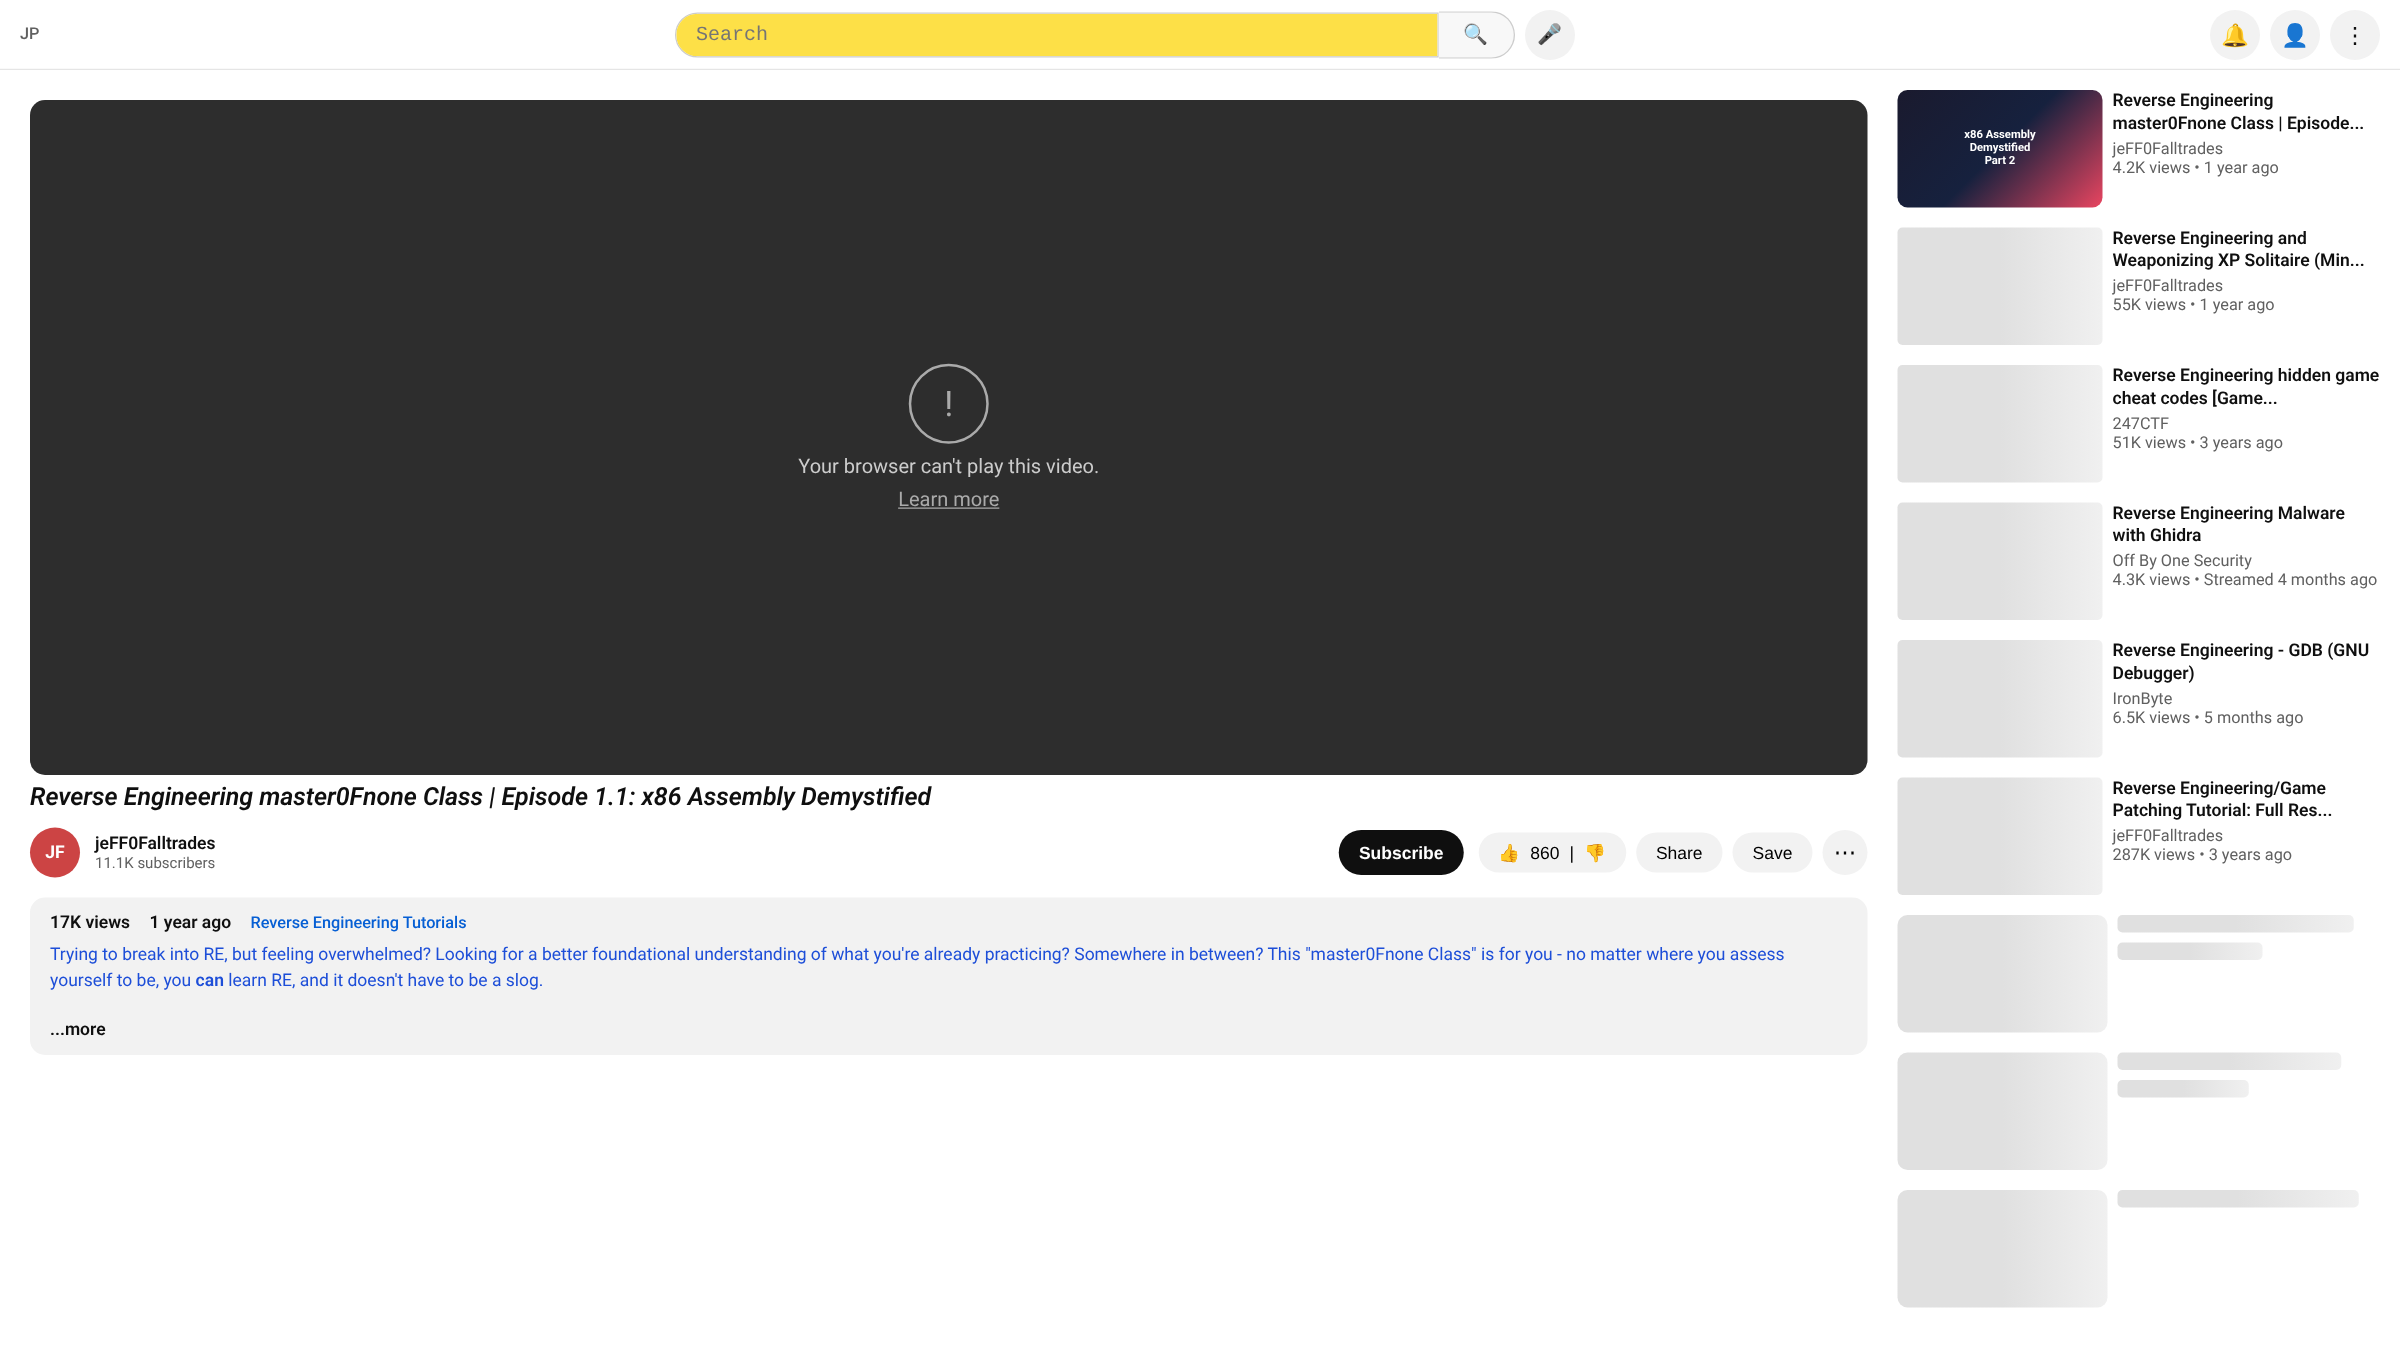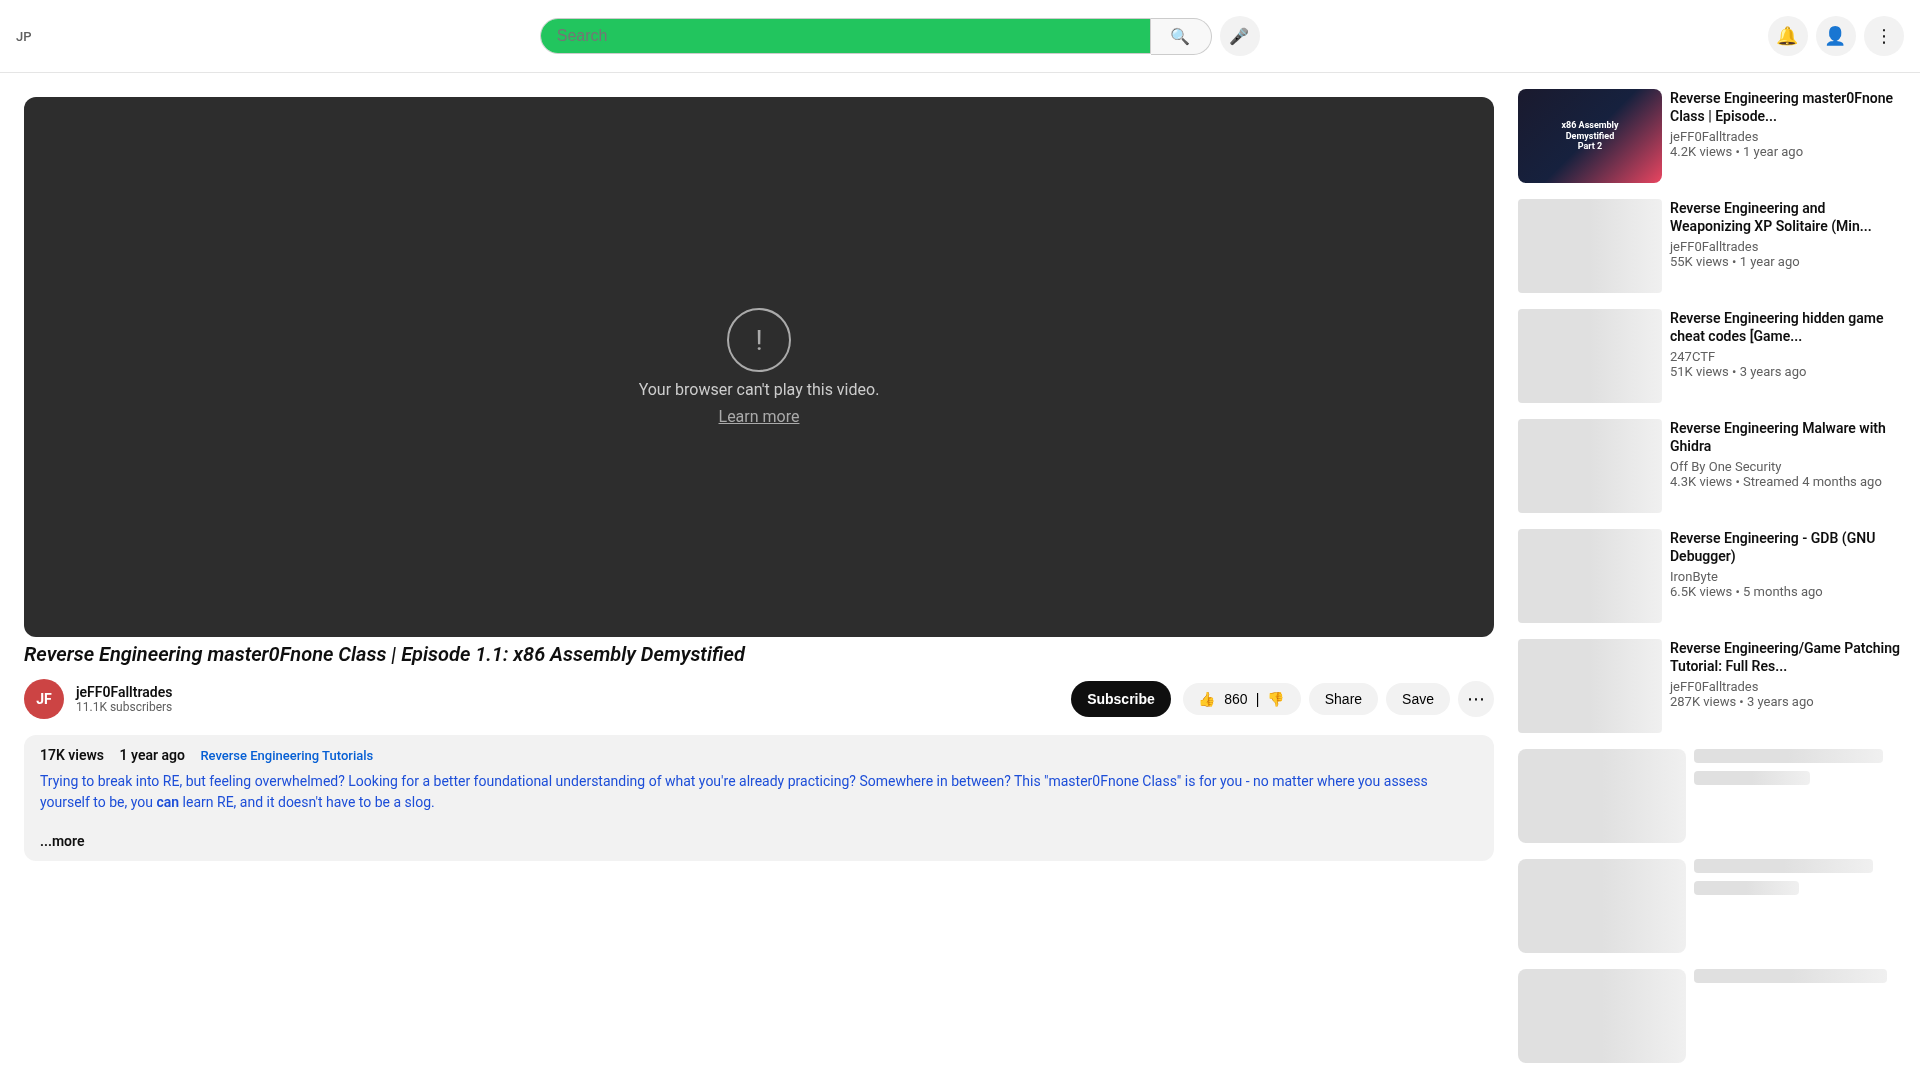--- a/index.html
+++ b/index.html
@@ -4,21 +4,21 @@
   <style>
     * { box-sizing: border-box; margin: 0; padding: 0; }
     body { font-family: 'Roboto', Arial, sans-serif; background: #fff; color: #0f0f0f; font-size: 14px; }
 
     
     .header {
       display: flex;
       align-items: center;
       justify-content: space-between;
       padding: 0 16px;
-      height: 73px;
+      height: 56px;
       border-bottom: 1px solid #e5e5e5;
       position: sticky;
       top: 0;
       background: #fff;
       z-index: 100;
     }
     .header-left {
       display: flex;
       align-items: center;
       gap: 16px;
@@ -42,21 +42,22 @@
       border-radius: 40px 0 0 40px;
       overflow: hidden;
     }
     .search-input {
       flex: 1;
       padding: 8px 16px;
       font-size: 16px;
       border: none;
       outline: none;
       color: #0f0f0f;
-      background: #22c55e;
+      background: #fde047;
+      font-family: Liberation Mono, monospace;
     }
     .search-button {
       background: #f8f8f8;
       border: 1px solid #ccc;
       border-left: none;
       border-radius: 0 40px 40px 0;
       padding: 8px 20px;
       cursor: pointer;
       font-size: 16px;
     }
@@ -280,21 +281,21 @@
       padding: 16px 16px 0 0;
       flex-shrink: 0;
     }
     .sidebar-video {
       display: flex;
       gap: 8px;
       margin-bottom: 16px;
       cursor: pointer;
     }
     .sidebar-thumb {
-      width: 144px;
+      width: 164px;
       height: 94px;
       border-radius: 8px;
       background: #ccc;
       flex-shrink: 0;
       overflow: hidden;
     }
     .sidebar-thumb-featured {
       background: linear-gradient(135deg, #1a1a2e 0%, #16213e 50%, #e94560 100%);
       display: flex;
       align-items: center;

